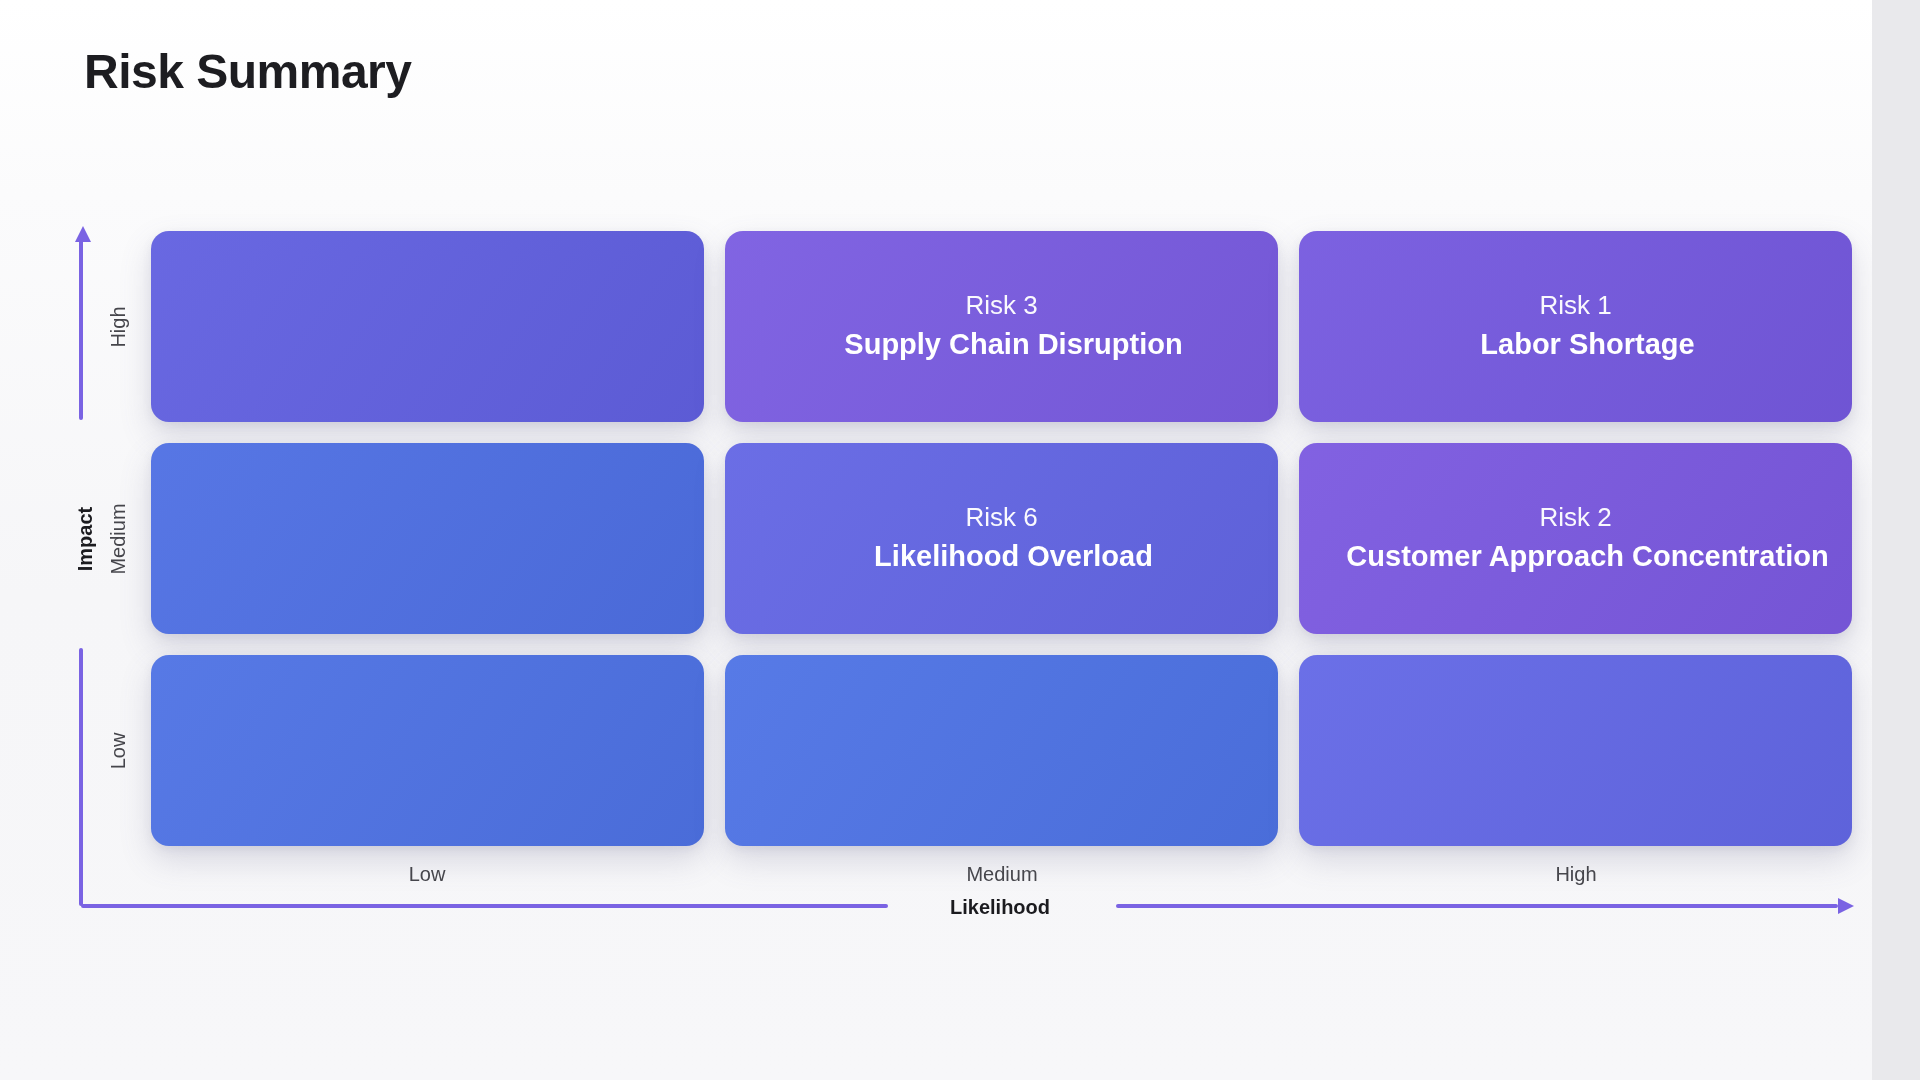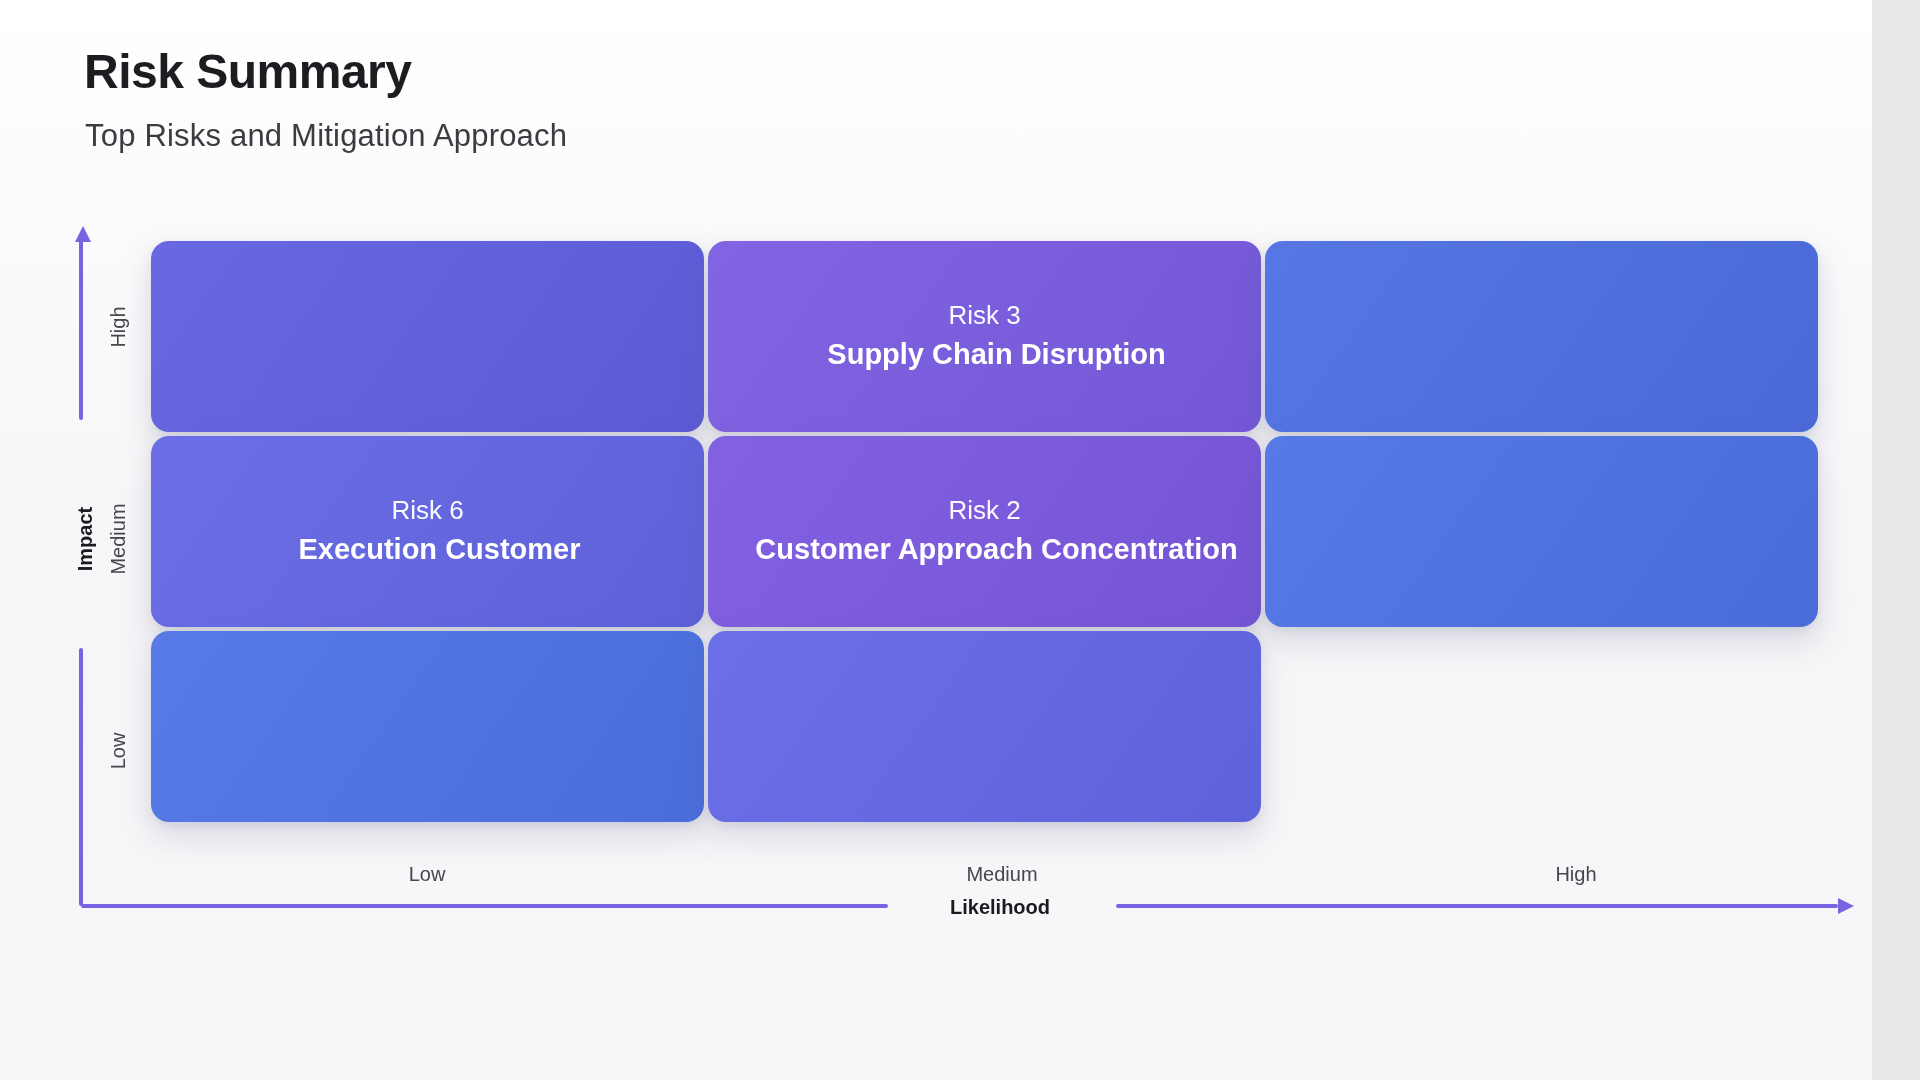--- a/index.html
+++ b/index.html
@@ -7,23 +7,23 @@
   .stage{position:relative;width:1872px;height:1080px;overflow:hidden;
          background:linear-gradient(180deg,#ffffff 0%,#fbfbfc 18%,#f6f6f8 55%,#f7f7f9 100%);}
 
   
   .title{position:absolute;left:84px;top:44px;font-size:48px;font-weight:700;
          color:#1d1d21;letter-spacing:-0.5px;}
   .subtitle{position:absolute;left:85px;top:118px;font-size:31px;font-weight:400;
          color:#3b3b41;letter-spacing:0.2px;}
 
   
-  .grid{position:absolute;left:151px;top:241px;display:grid;
+  .grid{position:absolute;left:151px;top:231px;display:grid;
         grid-template-columns:repeat(3,553px);grid-template-rows:repeat(3,191px);
-        gap:4px;}
+        gap:21px;}
   .cell{border-radius:18px;display:flex;flex-direction:column;align-items:center;
         justify-content:center;gap:7px;color:#ffffff;text-align:center;
         background-image:linear-gradient(125deg,rgba(255,255,255,.05),rgba(0,0,0,.05));
         box-shadow:0 14px 32px rgba(95,95,135,.20),0 4px 10px rgba(95,95,135,.10);}
   .cell .l1{font-size:26px;font-weight:400;opacity:.97;line-height:1.15;}
   .cell .l2{font-size:29px;font-weight:700;line-height:1.15;margin-left:24px;}
 
   
   .vseg,.hseg{position:absolute;background:var(--axis,#7a63e3);border-radius:2px;}
   .vseg{width:4px;}
@@ -43,47 +43,50 @@
   .tick-x{position:absolute;transform:translate(-50%,-50%);font-size:20px;color:#46464c;white-space:nowrap;}
   .axis-name-x{position:absolute;transform:translate(-50%,-50%);font-size:20px;font-weight:700;
        color:#1b1b1f;white-space:nowrap;}
 </style>
 </head>
 <body>
 
 <div class="stage">
 
   <div class="title">Risk Summary</div>
-  <div class="subtitle">Top Risks and Mitigation Approach</div>
 
   <div class="arrow-up" style="left:75px;top:226px;"></div>
   <div class="vseg" style="left:79px;top:240px;height:180px;"></div>
   <div class="vseg" style="left:79px;top:648px;height:258px;"></div>
   <div class="rot axis-name-y" style="left:85px;top:539px;">Impact</div>
   <div class="rot tick-y" style="left:118px;top:327px;">High</div>
   <div class="rot tick-y" style="left:118px;top:539px;">Medium</div>
   <div class="rot tick-y" style="left:118px;top:751px;">Low</div>
 
   <div class="grid">
     <div class="cell" style="background-color: rgb(97, 96, 224);">
       <div class="l1"></div>
       <div class="l2"></div>
     </div>
     <div class="cell" style="background-color: rgb(122, 92, 225);">
       <div class="l1">Risk 3</div>
       <div class="l2">Supply Chain Disruption</div>
     </div>
+    <div class="cell" style="background-color: rgb(117, 89, 223);">
+      <div class="l1">Risk 1</div>
+      <div class="l2">Labor Shortage</div>
+    </div>
 
     <div class="cell" style="background-color: rgb(78, 111, 227);">
       <div class="l1"></div>
       <div class="l2"></div>
     </div>
     <div class="cell" style="background-color: rgb(99, 102, 228);">
       <div class="l1">Risk 6</div>
-      <div class="l2">Execution Customer</div>
+      <div class="l2">Likelihood Overload</div>
     </div>
     <div class="cell" style="background-color: rgb(123, 89, 224); align-items: center;">
       <div class="l1">Risk 2</div>
       <div class="l2">Customer Approach Concentration</div>
     </div>
 
     <div class="cell" style="background-color: rgb(78, 114, 228);">
       <div class="l1"></div>
       <div class="l2"></div>
     </div>

